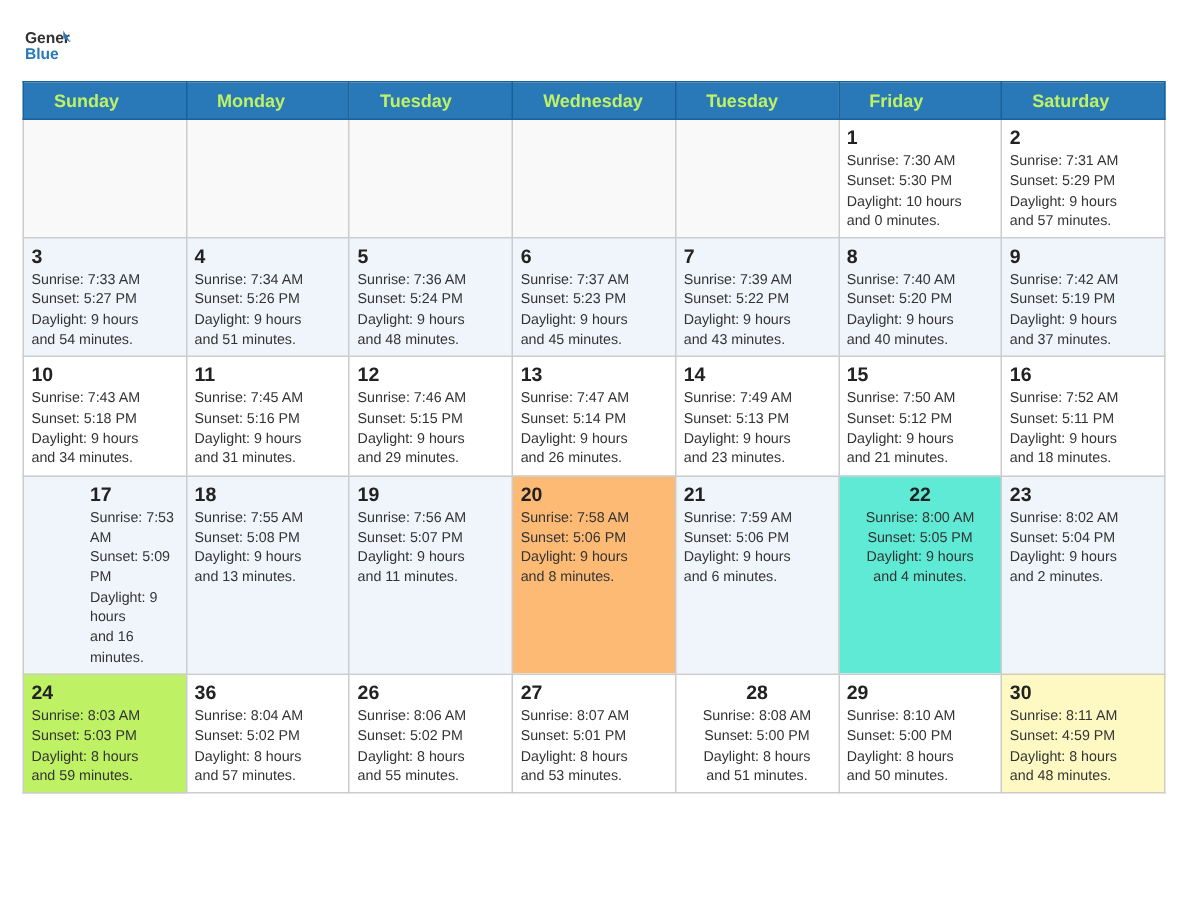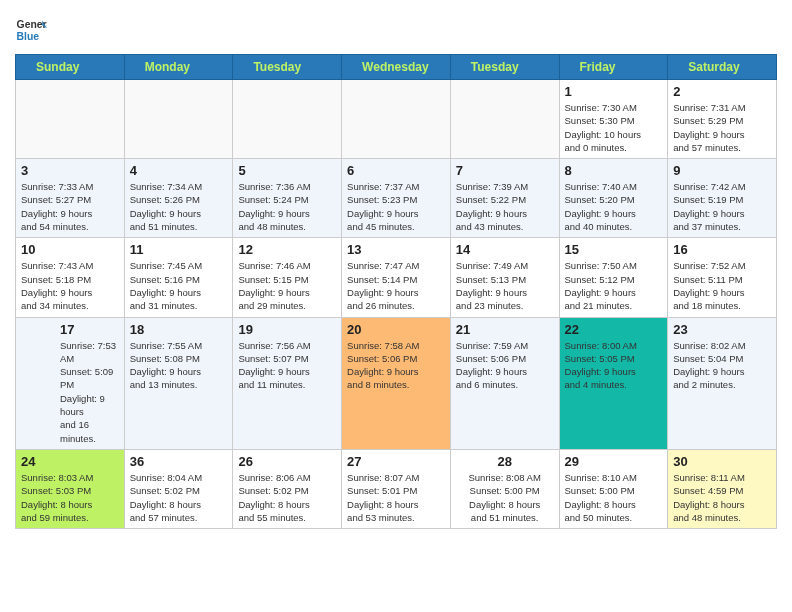--- a/index.html
+++ b/index.html
@@ -210,21 +210,21 @@
             <div class="day-info">Sunrise: 7:56 AM<br>Sunset: 5:07 PM<br>Daylight: 9 hours<br>and 11 minutes.</div>
           </td>
           <td style="background: #fdba74; margin-top: 36px;">
             <span class="day-num">20</span>
             <div class="day-info">Sunrise: 7:58 AM<br>Sunset: 5:06 PM<br>Daylight: 9 hours<br>and 8 minutes.</div>
           </td>
           <td style="background: rgb(240, 245, 251);">
             <span class="day-num">21</span>
             <div class="day-info">Sunrise: 7:59 AM<br>Sunset: 5:06 PM<br>Daylight: 9 hours<br>and 6 minutes.</div>
           </td>
-          <td style="background: #14b8a6;">
+          <td style="background: #5eead4; text-align: center;">
             <span class="day-num">22</span>
             <div class="day-info">Sunrise: 8:00 AM<br>Sunset: 5:05 PM<br>Daylight: 9 hours<br>and 4 minutes.</div>
           </td>
           <td style="background: rgb(240, 245, 251);">
             <span class="day-num">23</span>
             <div class="day-info">Sunrise: 8:02 AM<br>Sunset: 5:04 PM<br>Daylight: 9 hours<br>and 2 minutes.</div>
           </td>
         </tr>
         <tr>
           <td style="background: #bef264;">

